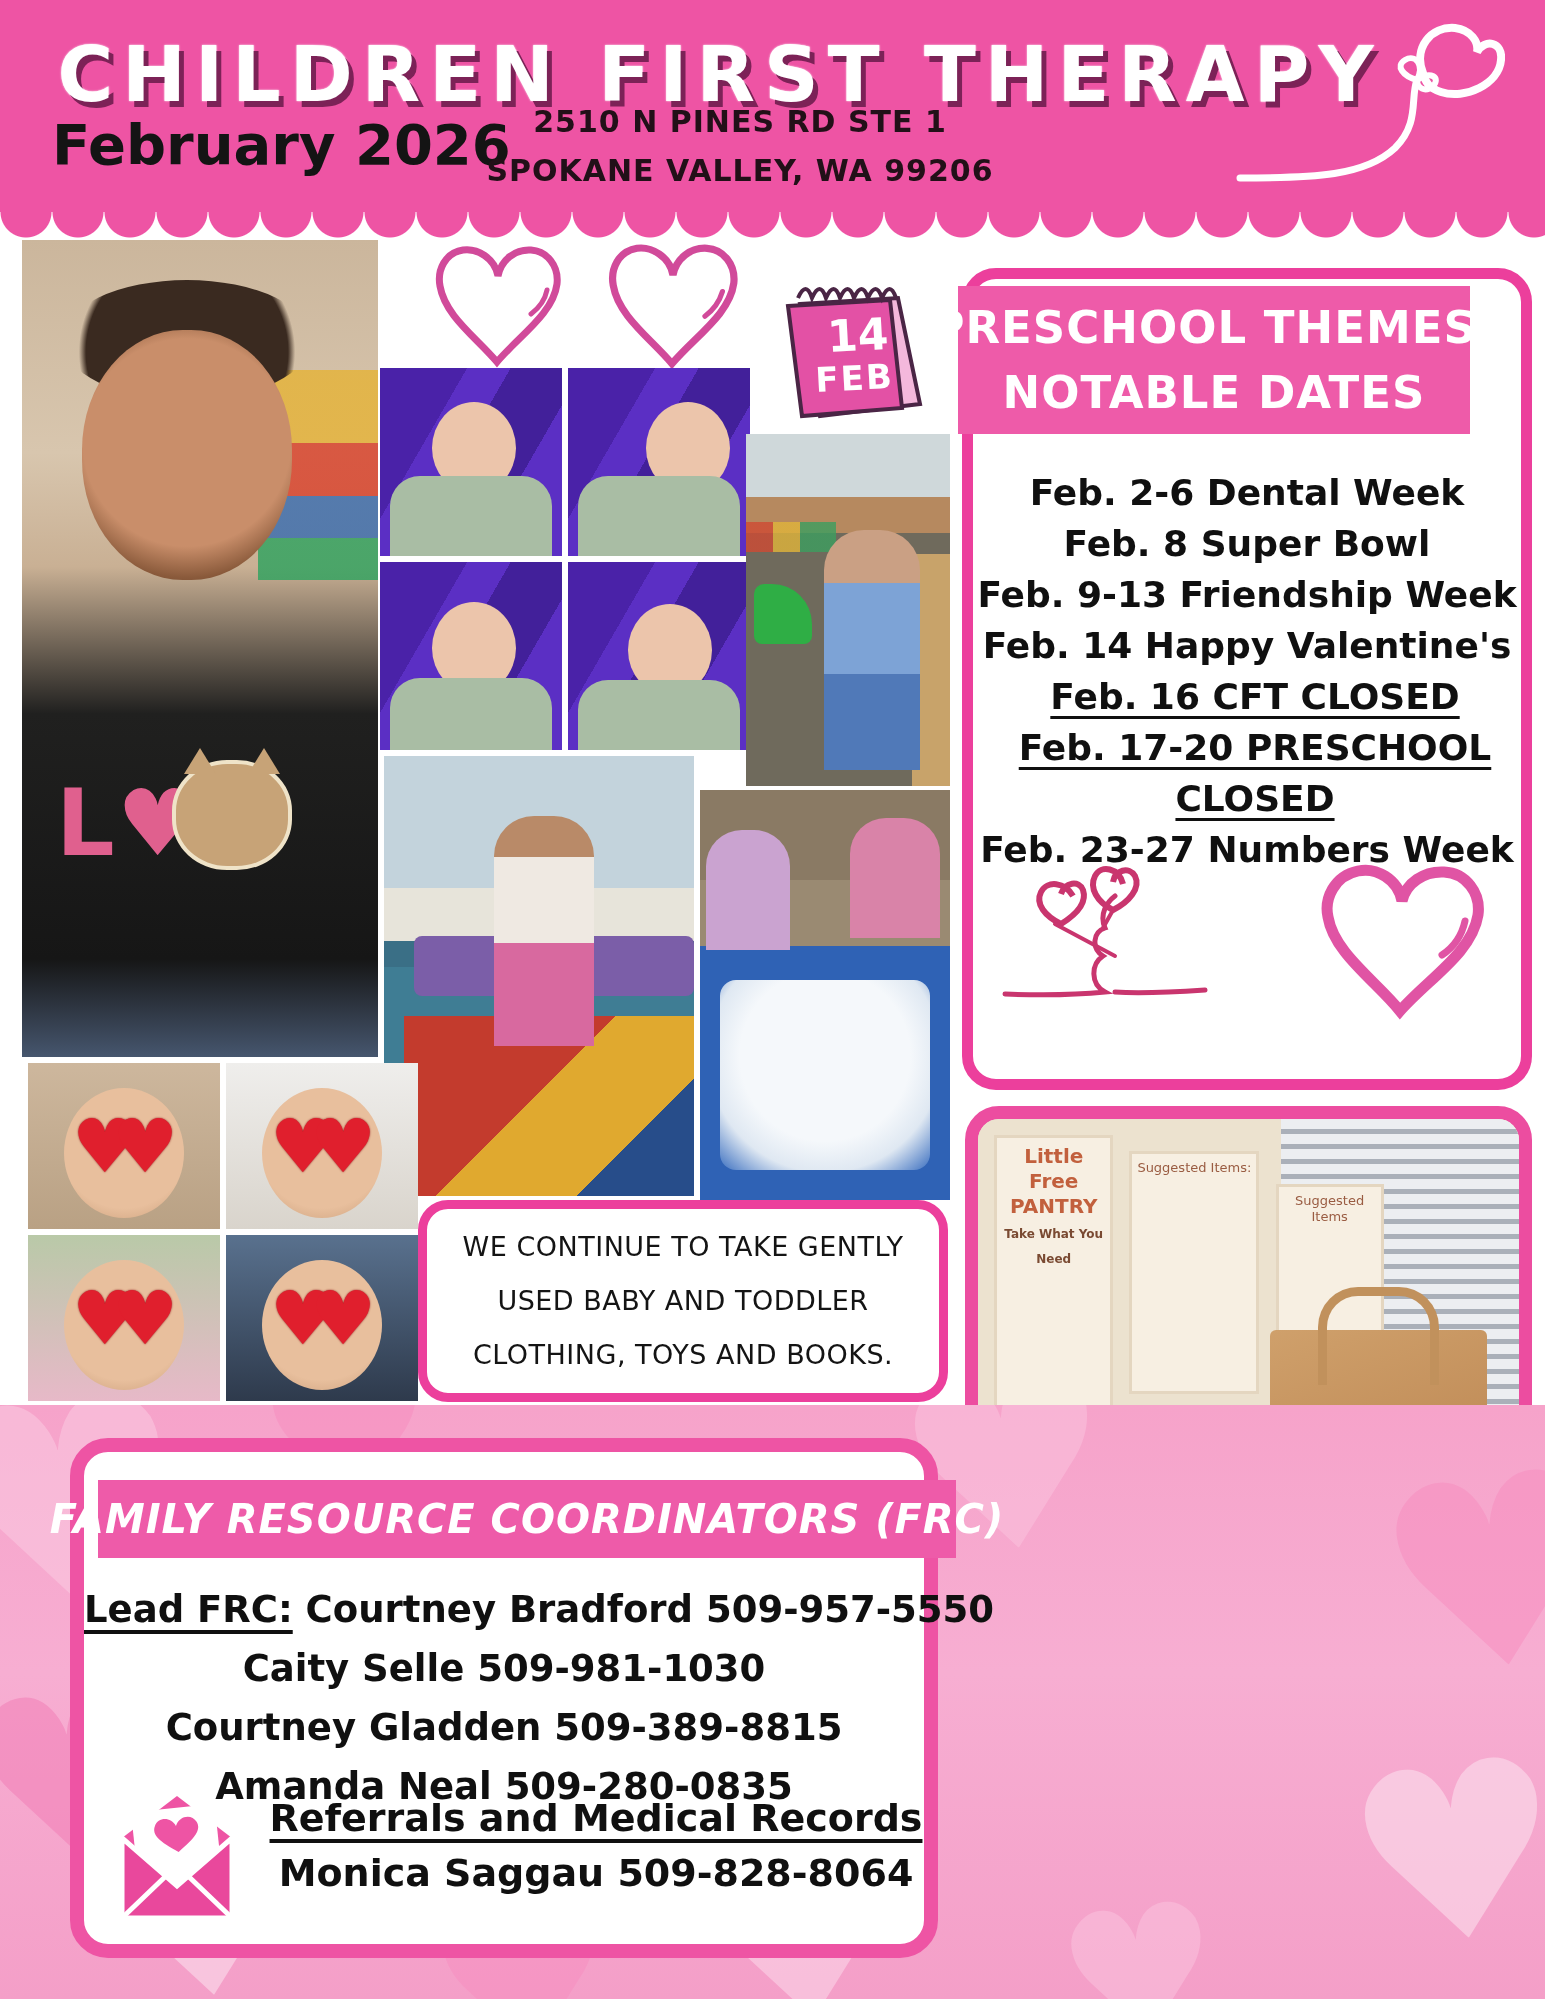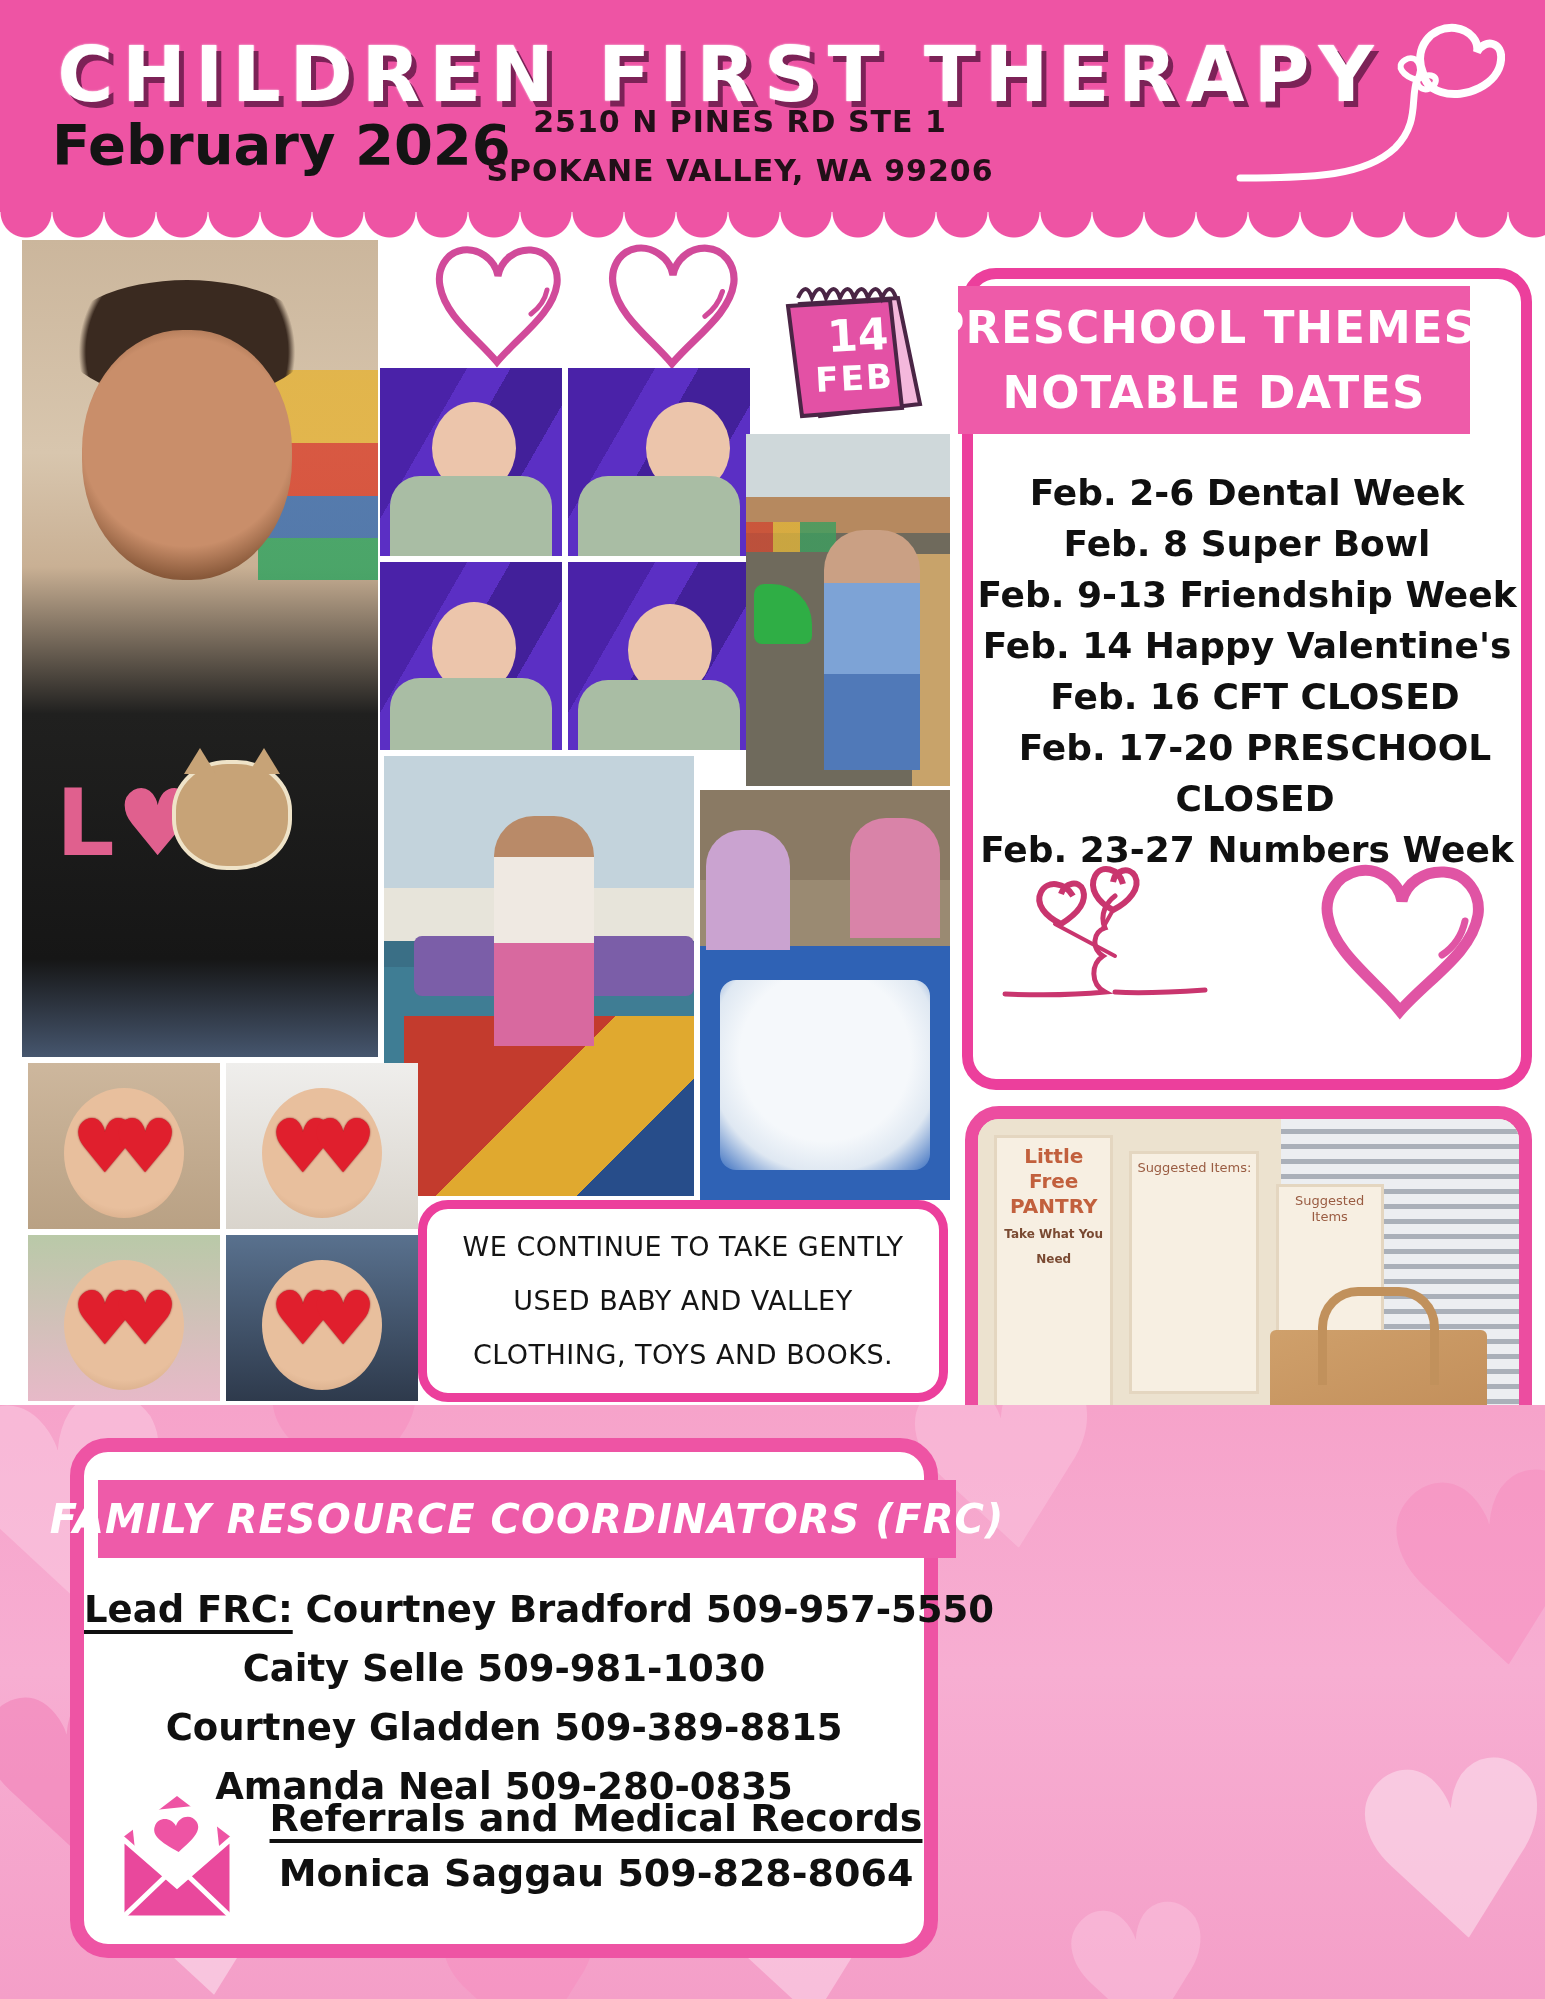--- a/index.html
+++ b/index.html
@@ -125,21 +125,21 @@
     position:absolute; left:962px; top:268px; width:570px; height:822px;
     background:#ffffff; border:11px solid #ec3f9c; border-radius:34px;
   }
   .dates-band{
     position:absolute; left:-15px; top:7px; width:512px; height:148px;
     background:#ee5ba9; display:flex; flex-direction:column; align-items:center; justify-content:center;
   }
   .dates-band .t{ color:#fff; font-size:45px; font-weight:700; letter-spacing:1px; line-height:1.45; white-space:nowrap;}
   .dates-list{ position:absolute; left:0; top:188px; width:100%; text-align:center; }
   .dates-list .row{ font-size:36px; font-weight:600; color:#101010; line-height:51px; white-space:nowrap;}
-  .dates-list .row.u{ text-decoration-thickness:3px; text-underline-offset:7px;margin-left:16px;}
+  .dates-list .row.u{ text-decoration:underline; text-decoration-thickness:3px; text-underline-offset:7px;margin-left:16px;}
   .balloon-hearts{ position:absolute; left:22px; top:565px; }
   .big-heart{ position:absolute; right:32px; top:580px; }
 
   
   .pantry{
     position:absolute; left:965px; top:1106px; width:567px; height:836px;
     border:13px solid #ec4da0; border-radius:34px; overflow:hidden; background:#e9dfcb;
   }
   .pantry .wall{position:absolute; inset:0; background:linear-gradient(180deg,#ece2cf 0 60%,#ddd2bd 100%);}
   .pantry .blinds{position:absolute; left:56%; top:0; width:44%; height:40%;
@@ -309,21 +309,21 @@
   <div class="tile sun s3">
       <div class="face"></div>
       <div class="glasses">♥♥</div>
     </div>
   <div class="tile sun s4">
       <div class="face"></div>
       <div class="glasses">♥♥</div>
     </div>
 
   <div class="donate-box">
-    <p>WE CONTINUE TO TAKE GENTLY USED BABY AND VALLEY CLOTHING, TOYS AND BOOKS.</p>
+    <p>WE CONTINUE TO TAKE GENTLY USED BABY AND TODDLER CLOTHING, TOYS AND BOOKS.</p>
   </div>
 
   <div class="dates-box">
     <div class="dates-band">
       <div class="t">PRESCHOOL THEMES-</div>
       <div class="t">NOTABLE DATES</div>
     </div>
     <div class="dates-list">
       <div class="row">Feb. 2-6 Dental Week</div>
       <div class="row">Feb. 8 Super Bowl</div>

